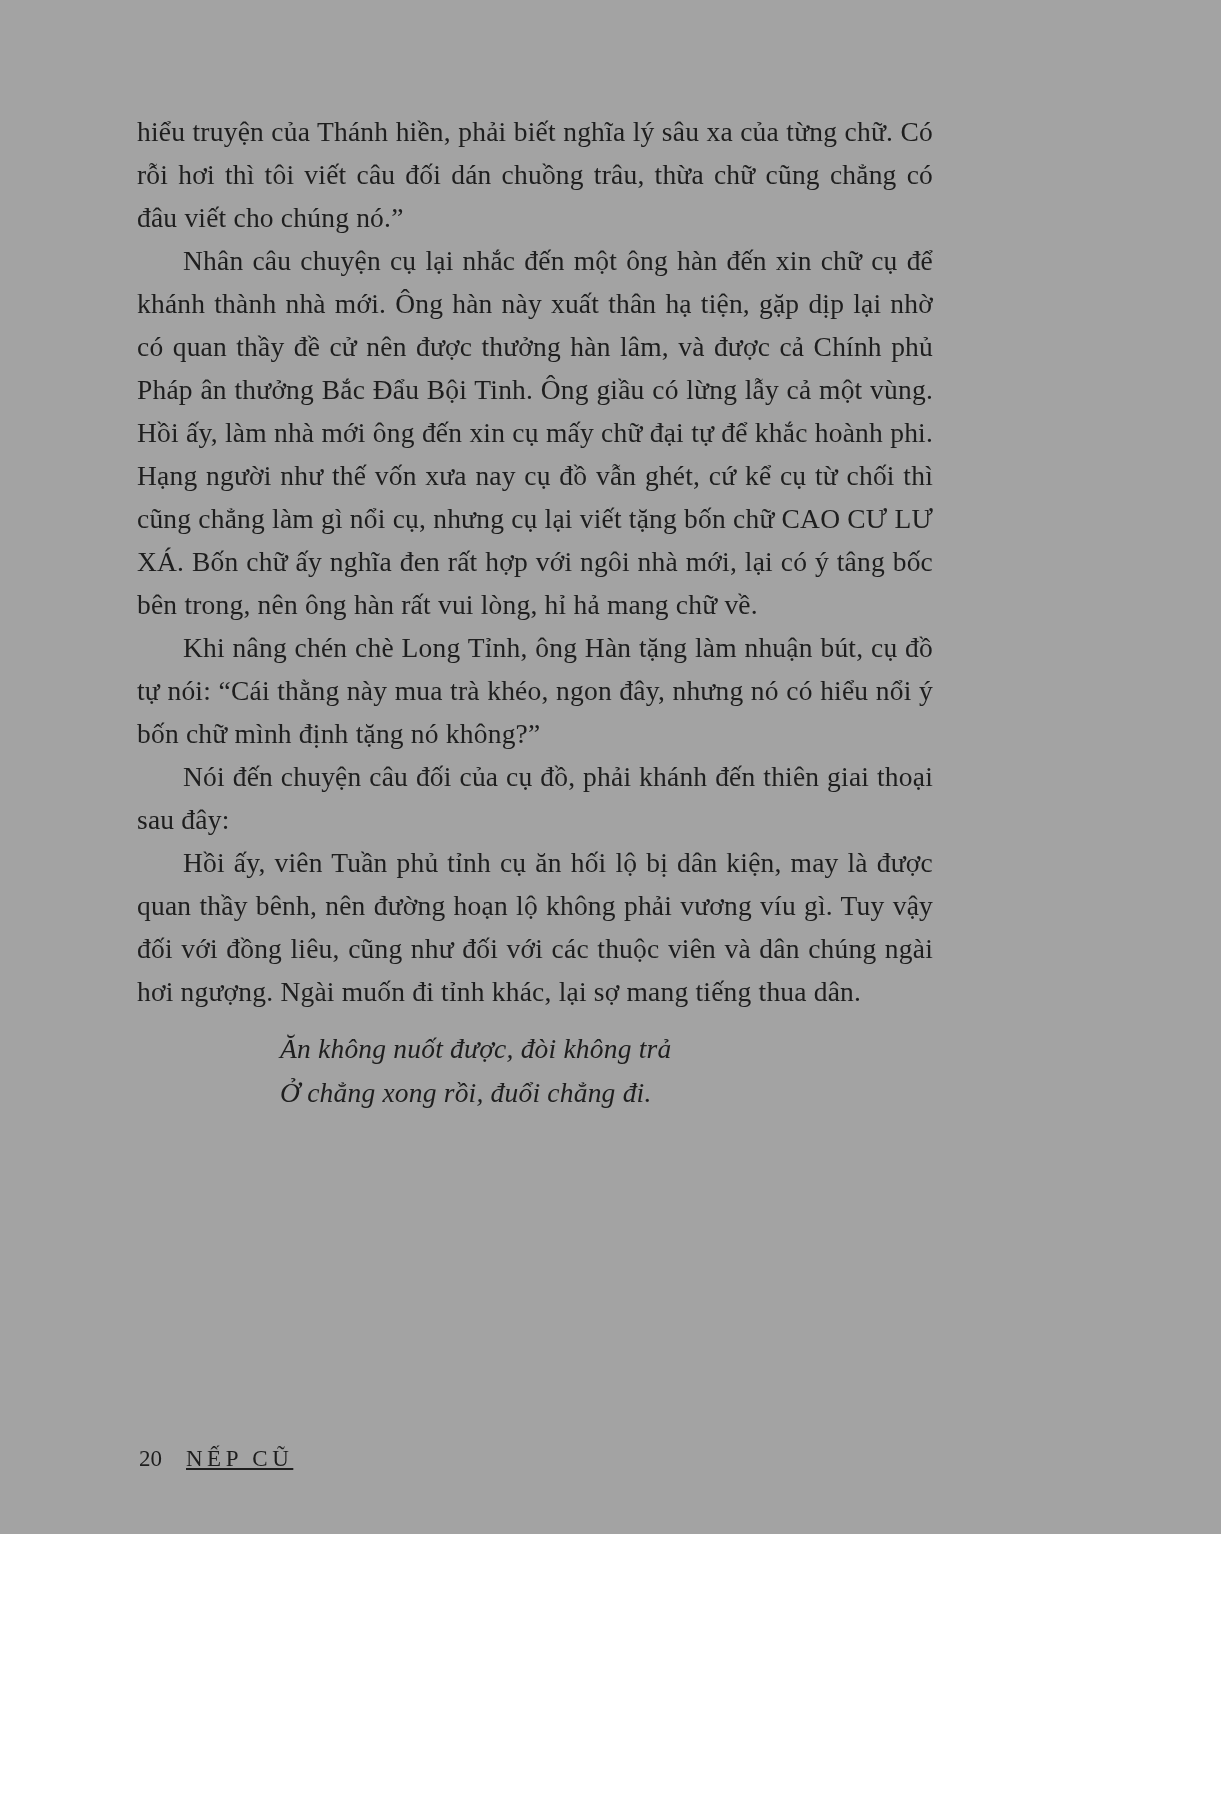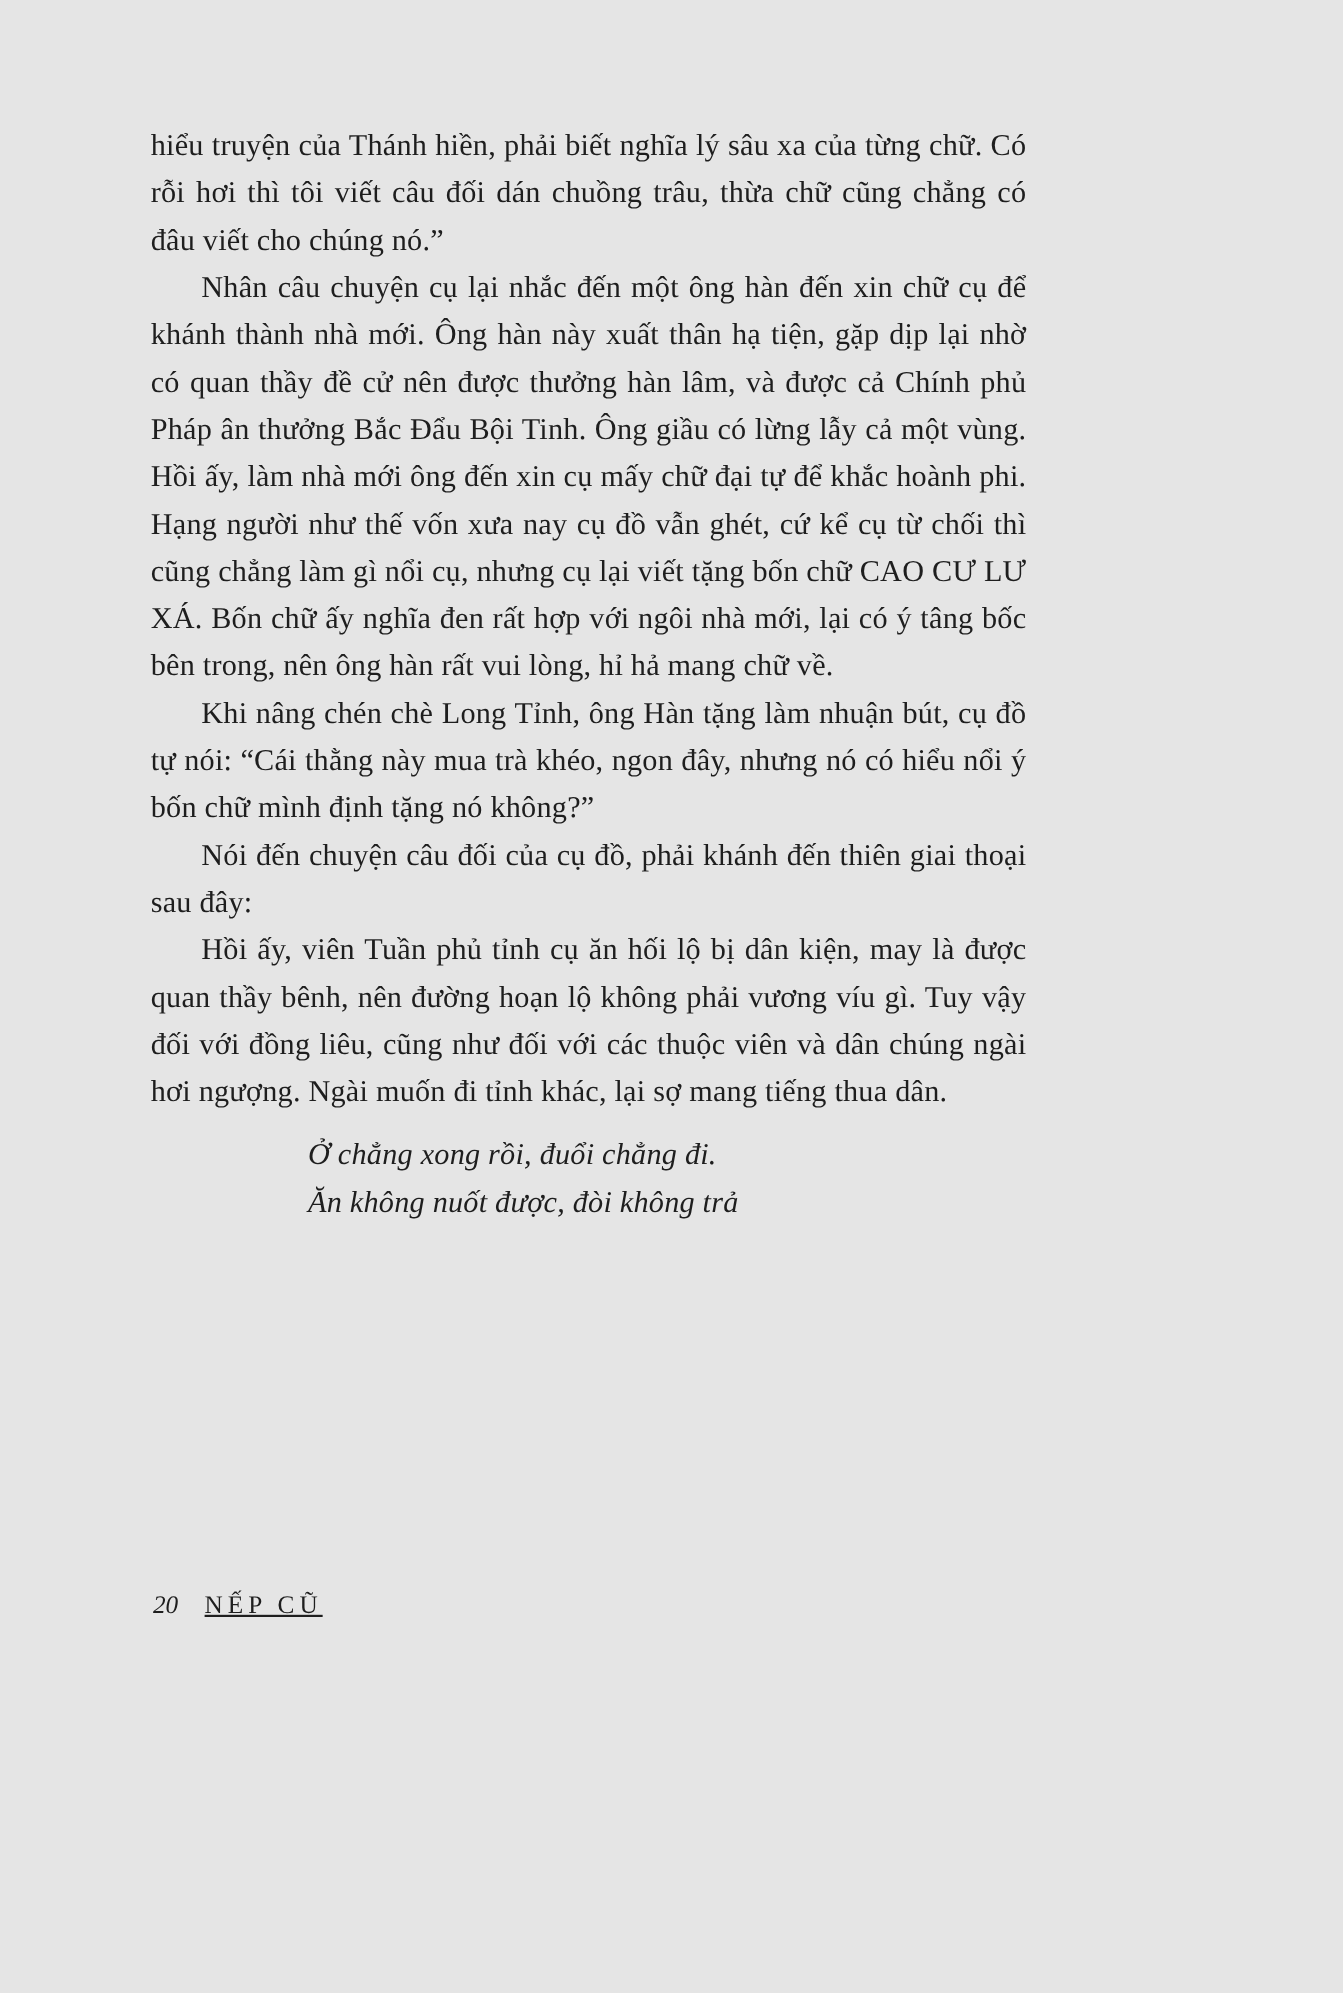--- a/index.html
+++ b/index.html
@@ -7,22 +7,22 @@
     width: 1221px;
     background: #ffffff;
   }
   body {
     font-family: "Liberation Serif", serif;
     color: #1e1e1e;
   }
   .page {
     position: relative;
     width: 1221px;
-    height: 1812px;
-    background: #e5e5e5;
+    height: 1534px;
+    background: #a3a3a3;
     overflow: hidden;
   }
   .text-block {
     position: absolute;
     left: 137px;
     top: 110px;
     width: 796px;
   }
   .para {
     font-size: 27.5px;
@@ -46,21 +46,20 @@
   }
   .page-footer {
     position: absolute;
     left: 139px;
     top: 1446px;
     display: flex;
     align-items: baseline;
     gap: 24px;
   }
   .page-number {
-    font-style: italic;
     font-size: 23px;
   }
   .running-title {
     font-size: 23px;
     letter-spacing: 4.5px;
     text-decoration: underline;
   }
 </style>
 </head>
 <body>
@@ -68,22 +67,22 @@
 <div class="page">
 
   <main class="text-block">
     <p class="para no-indent">hiểu truyện của Thánh hiền, phải biết nghĩa lý sâu xa của từng chữ. Có rỗi hơi thì tôi viết câu đối dán chuồng trâu, thừa chữ cũng chẳng có đâu viết cho chúng nó.”</p>
     <p class="para">Nhân câu chuyện cụ lại nhắc đến một ông hàn đến xin chữ cụ để khánh thành nhà mới. Ông hàn này xuất thân hạ tiện, gặp dịp lại nhờ có quan thầy đề cử nên được thưởng hàn lâm, và được cả Chính phủ Pháp ân thưởng Bắc Đẩu Bội Tinh. Ông giầu có lừng lẫy cả một vùng. Hồi ấy, làm nhà mới ông đến xin cụ mấy chữ đại tự để khắc hoành phi. Hạng người như thế vốn xưa nay cụ đồ vẫn ghét, cứ kể cụ từ chối thì cũng chẳng làm gì nổi cụ, nhưng cụ lại viết tặng bốn chữ CAO CƯ LƯ XÁ. Bốn chữ ấy nghĩa đen rất hợp với ngôi nhà mới, lại có ý tâng bốc bên trong, nên ông hàn rất vui lòng, hỉ hả mang chữ về.</p>
     <p class="para">Khi nâng chén chè Long Tỉnh, ông Hàn tặng làm nhuận bút, cụ đồ tự nói: “Cái thằng này mua trà khéo, ngon đây, nhưng nó có hiểu nổi ý bốn chữ mình định tặng nó không?”</p>
     <p class="para">Nói đến chuyện câu đối của cụ đồ, phải khánh đến thiên giai thoại sau đây:</p>
     <p class="para">Hồi ấy, viên Tuần phủ tỉnh cụ ăn hối lộ bị dân kiện, may là được quan thầy bênh, nên đường hoạn lộ không phải vương víu gì. Tuy vậy đối với đồng liêu, cũng như đối với các thuộc viên và dân chúng ngài hơi ngượng. Ngài muốn đi tỉnh khác, lại sợ mang tiếng thua dân.</p>
 
     <div class="couplet">
+      <p class="couplet-line">Ăn không nuốt được, đòi không trả</p>
       <p class="couplet-line">Ở chẳng xong rồi, đuổi chẳng đi.</p>
-      <p class="couplet-line">Ăn không nuốt được, đòi không trả</p>
     </div>
   </main>
 
   <footer class="page-footer">
     <span class="page-number">20</span>
     <span class="running-title">NẾP CŨ</span>
   </footer>
 
 </div>
 

